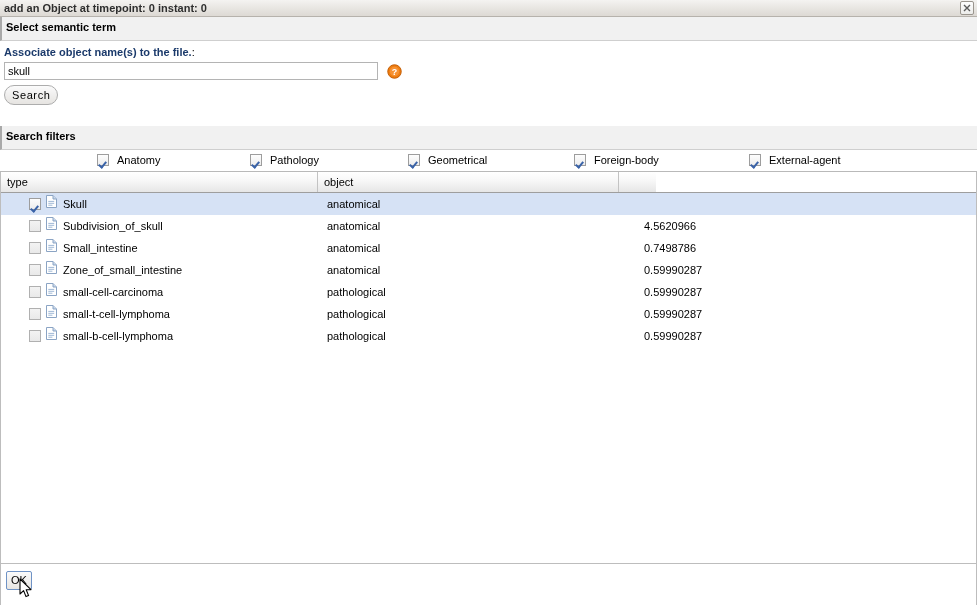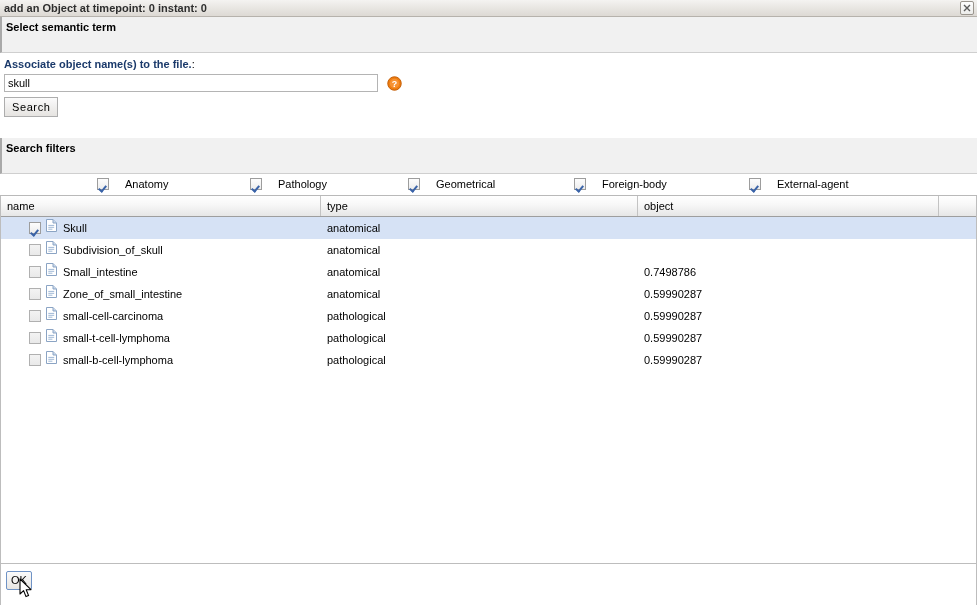--- a/index.html
+++ b/index.html
@@ -49,21 +49,21 @@
     background: linear-gradient(to bottom,#fdfdfd,#ececea);
     box-sizing: border-box;
     display: flex; align-items: center; justify-content: center;
     cursor: pointer;
   }
   .close-btn svg { display:block; }
 
   
   .section-bar {
     flex: 0 0 auto;
-    height: 36px;
+    height: 24px;
     line-height: 20px;
     background: #f1f1f1;
     border-bottom: 1px solid #cfcfcf;
     border-left: 2px solid #a9a9a9;
     font-weight: bold;
     font-size: 11px;
     color: #000;
     padding-left: 4px;
     box-sizing: border-box;
     white-space: nowrap;
@@ -109,21 +109,21 @@
     width: 15px; height: 15px;
     display: block;
   }
   .search-btn {
     margin: 5px 0 0 4px;
     height: 20px;
     min-width: 48px;
     padding: 0 7px;
     box-sizing: border-box;
     border: 1px solid #adadad;
-    border-radius: 0;
+    border-radius: 10px;
     background: linear-gradient(to bottom,#fbfbfb 0%,#f0efee 48%,#e6e4e1 100%);
     font-family: "Liberation Sans", sans-serif;
     font-size: 11px;
     color: #000;
     letter-spacing: 0.6px;
     cursor: pointer;
   }
   .form-spacer { height: 8px; }
 
   
@@ -144,21 +144,21 @@
     cursor: pointer;
   }
   .filters-inner {
     position: relative;
     width: 977px;
     height: 22px;
   }
   .filter-label {
     font-size: 11px;
     color: #000;
-    margin-left: 16px;
+    margin-left: 8px;
   }
 
   
   .cbox {
     width: 12px; height: 12px;
     box-sizing: border-box;
     border: 1px solid #9d9d9d;
     background: linear-gradient(to bottom,#fdfdfd,#ededed);
     display: inline-block;
     position: relative;
@@ -326,21 +326,20 @@
         </div>
         <div class="filter-item" style="left: 749px; top: 4px;">
           <span class="cbox checked"></span>
           <span class="filter-label">External-agent</span>
         </div>
       </div>
   </div>
 
   <div class="table-wrap">
     <div class="thead">
-      <div class="th c-name">name</div>
       <div class="th c-type">type</div>
       <div class="th c-score">object</div>
       <div class="th c-extra"></div>
     </div>
     <div id="table-body">
         <div class="row selected">
           <div class="cell c-name">
             <span class="cbox row-check checked"></span>
             <span class="doc-icon"><svg width="11" height="13" viewBox="0 0 11 13">
                 <path d="M0.5,0.5 H7 L10.5,4 V12.5 H0.5 Z" fill="#ffffff" stroke="#8ba4c4" stroke-width="1"></path>
@@ -356,20 +355,21 @@
           <div class="cell c-name">
             <span class="cbox row-check empty"></span>
             <span class="doc-icon"><svg width="11" height="13" viewBox="0 0 11 13">
                 <path d="M0.5,0.5 H7 L10.5,4 V12.5 H0.5 Z" fill="#ffffff" stroke="#8ba4c4" stroke-width="1"></path>
                 <path d="M7,0.5 L7,4 L10.5,4" fill="#c9d9ec" stroke="#8ba4c4" stroke-width="1"></path>
                 <path d="M2.3,6.4 H8.2 M2.3,8.3 H8.2 M2.3,10.2 H6.4" stroke="#9fb8d6" stroke-width="1"></path>
               </svg></span>
             <span class="row-name-text">Subdivision_of_skull</span>
           </div>
           <div class="cell c-type">anatomical</div>
+          <div class="cell c-score">4.5620966</div>
           <div class="cell c-extra"></div>
         </div>
         <div class="row">
           <div class="cell c-name">
             <span class="cbox row-check empty"></span>
             <span class="doc-icon"><svg width="11" height="13" viewBox="0 0 11 13">
                 <path d="M0.5,0.5 H7 L10.5,4 V12.5 H0.5 Z" fill="#ffffff" stroke="#8ba4c4" stroke-width="1"></path>
                 <path d="M7,0.5 L7,4 L10.5,4" fill="#c9d9ec" stroke="#8ba4c4" stroke-width="1"></path>
                 <path d="M2.3,6.4 H8.2 M2.3,8.3 H8.2 M2.3,10.2 H6.4" stroke="#9fb8d6" stroke-width="1"></path>
               </svg></span>

